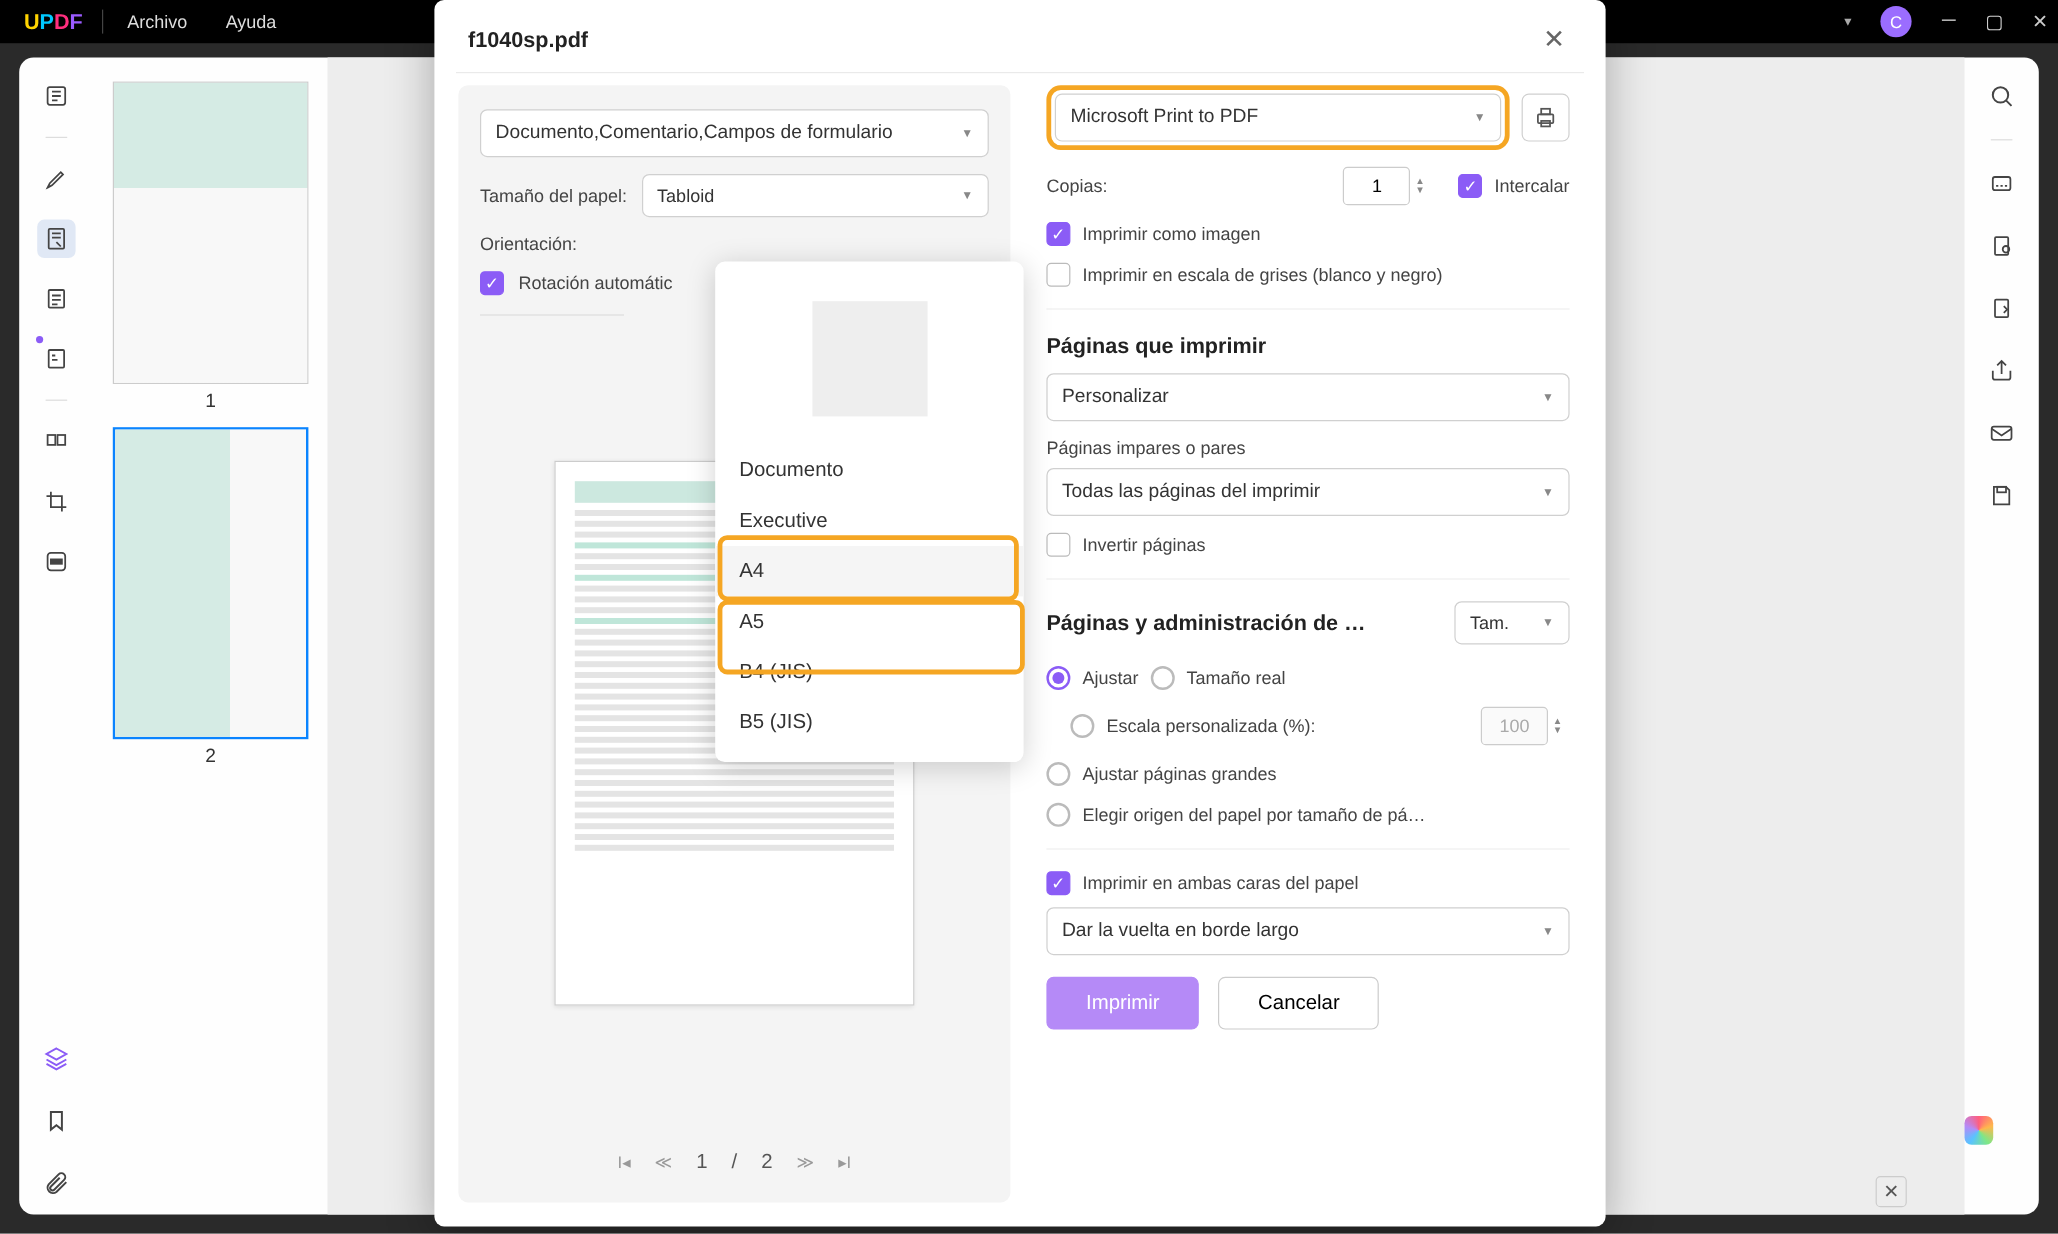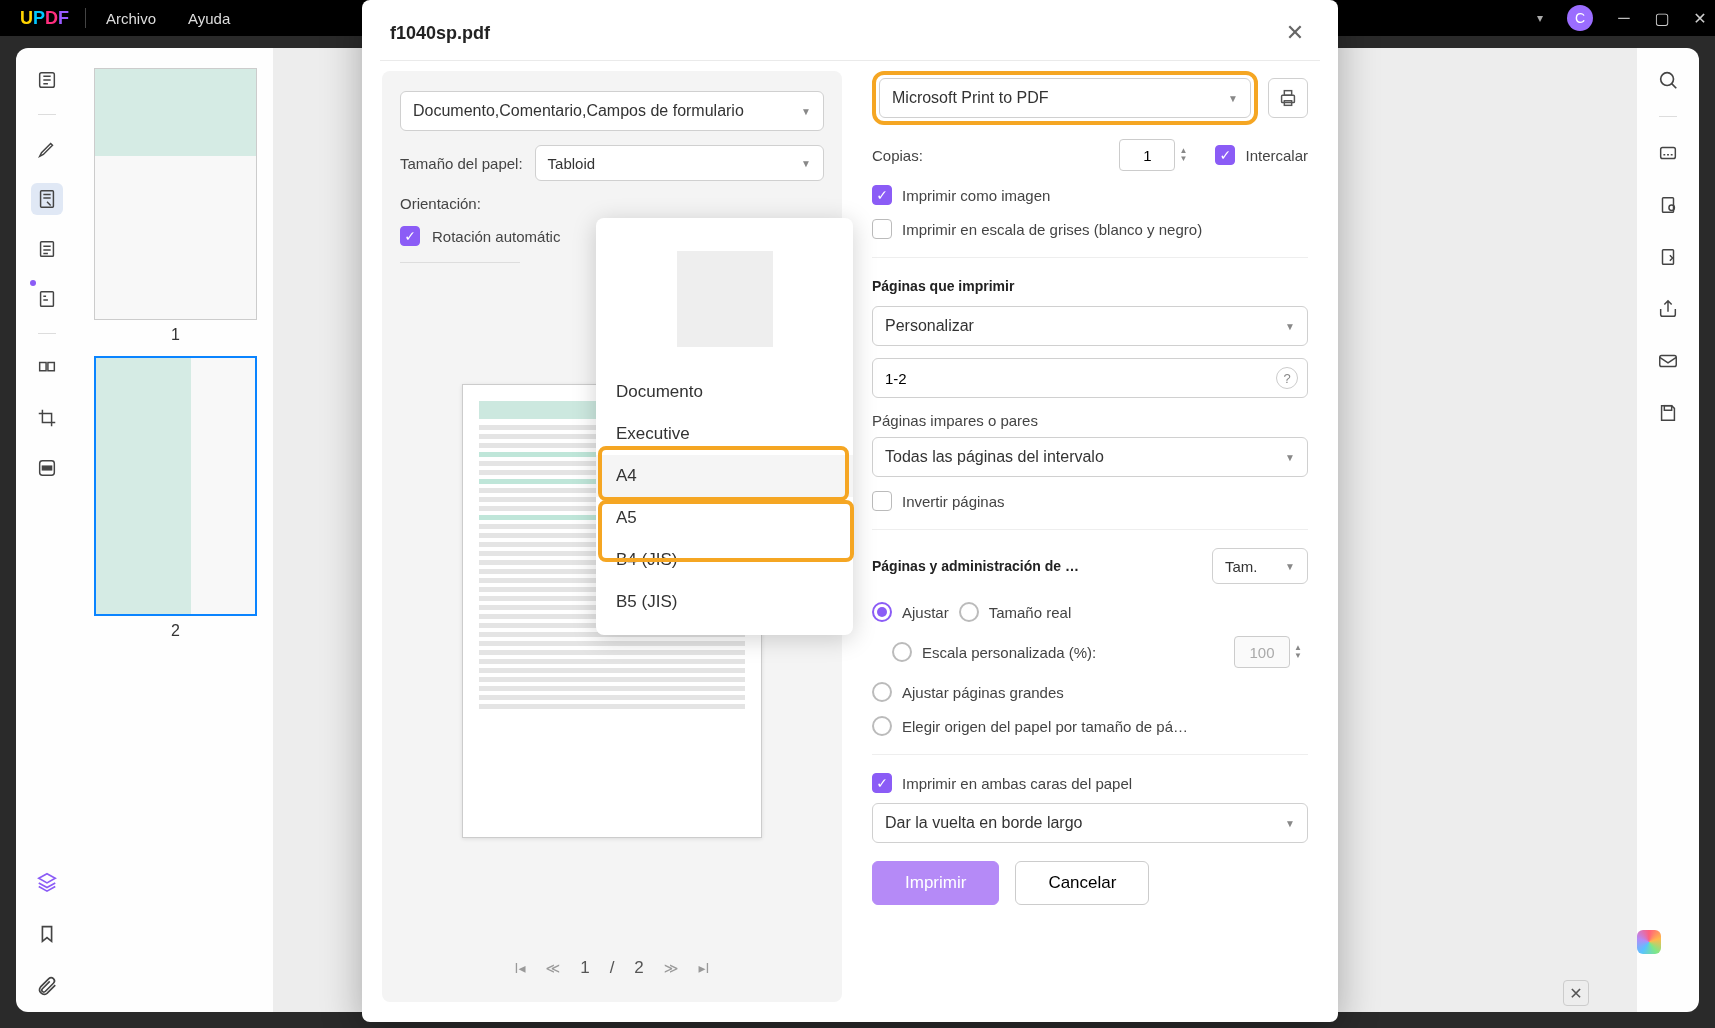--- a/index.html
+++ b/index.html
@@ -79,21 +79,21 @@
 
 
 .dropdown-pop { position: absolute; left: 596px; top: 218px; width: 257px; background: #fff; border-radius: 8px; box-shadow: 0 4px 24px rgba(0,0,0,0.18); z-index: 20; padding: 8px 0 12px; }
 .dd-placeholder { height: 145px; display: flex; align-items: center; justify-content: center; }
 .dd-placeholder-box { width: 96px; height: 96px; background: #eee; }
 .dd-item { padding: 11px 20px; font-size: 17px; color: #333; cursor: pointer; }
 .dd-item.highlighted { background: #f5f5f5; }
 .dd-highlight-ring { position: absolute; border: 4px solid #f5a623; border-radius: 8px; pointer-events: none; }
 
 
-.sec-title { font-size: 14px; font-weight: 600; color: #222; margin: 20px 0 12px; }
+.sec-title { font-size: 18px; font-weight: 600; color: #222; margin: 20px 0 12px; }
 .num-input { width: 56px; height: 32px; border: 1px solid #ccc; border-radius: 4px; text-align: center; font-size: 15px; }
 .spinner { width: 14px; display: flex; flex-direction: column; font-size: 8px; color: #888; line-height: 8px; }
 .text-input { width: 100%; height: 40px; border: 1px solid #d0d0d0; border-radius: 6px; padding: 0 12px; font-size: 15px; }
 .help-icon { width: 22px; height: 22px; border: 1px solid #ccc; border-radius: 50%; display: flex; align-items: center; justify-content: center; font-size: 13px; color: #888; }
 .btn { height: 44px; padding: 0 32px; border-radius: 6px; font-size: 17px; cursor: pointer; border: 1px solid #ccc; background: #fff; }
 .btn.primary { background: #b58af7; border-color: #b58af7; color: #fff; }
 .btn-row { display: flex; gap: 16px; margin-top: 18px; }
 .right-hr { height: 1px; background: #eee; margin: 18px 0; }
 
 
@@ -397,27 +397,23 @@
         <span class="lbl">Imprimir en escala de grises (blanco y negro)</span>
       </div>
 
       <div class="right-hr"></div>
 
       <div class="sec-title">Páginas que imprimir</div>
       <div class="select">
         <span>Personalizar</span>
           <span class="arr">▼</span>
       </div>
-      <div style="position:relative;margin-top:12px;">
-        <input class="text-input" value="1-2" style="">
-        <div class="help-icon" style="position:absolute;right:10px;top:9px;">?</div>
-      </div>
       <div class="lbl" style="margin-top:14px;">Páginas impares o pares</div>
       <div class="select" style="margin-top:8px;">
-        <span>Todas las páginas del intervalo</span>
+        <span>Todas las páginas del imprimir</span>
           <span class="arr">▼</span>
       </div>
       <div class="small-row">
         <span class="chk"></span>
         <span class="lbl">Invertir páginas</span>
       </div>
 
       <div class="right-hr"></div>
 
       <div class="flex-between">

